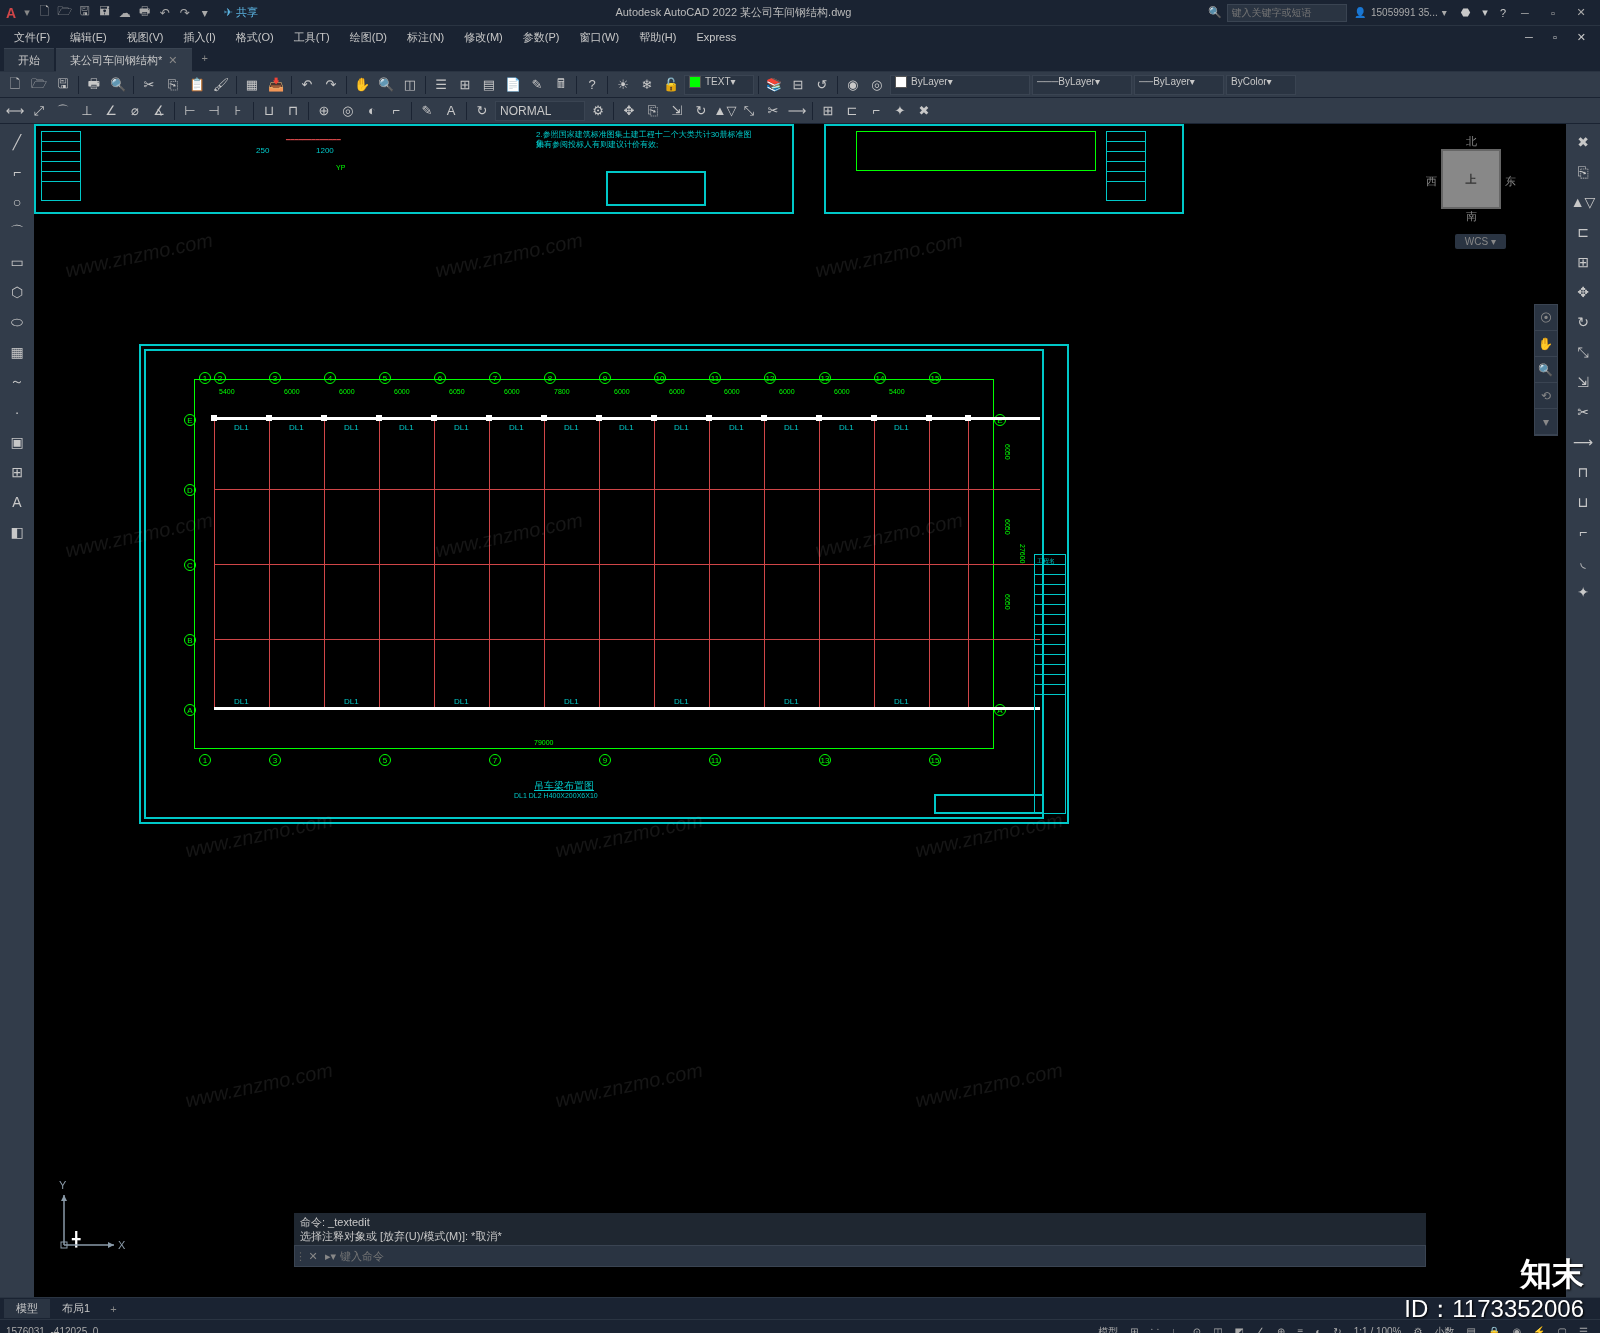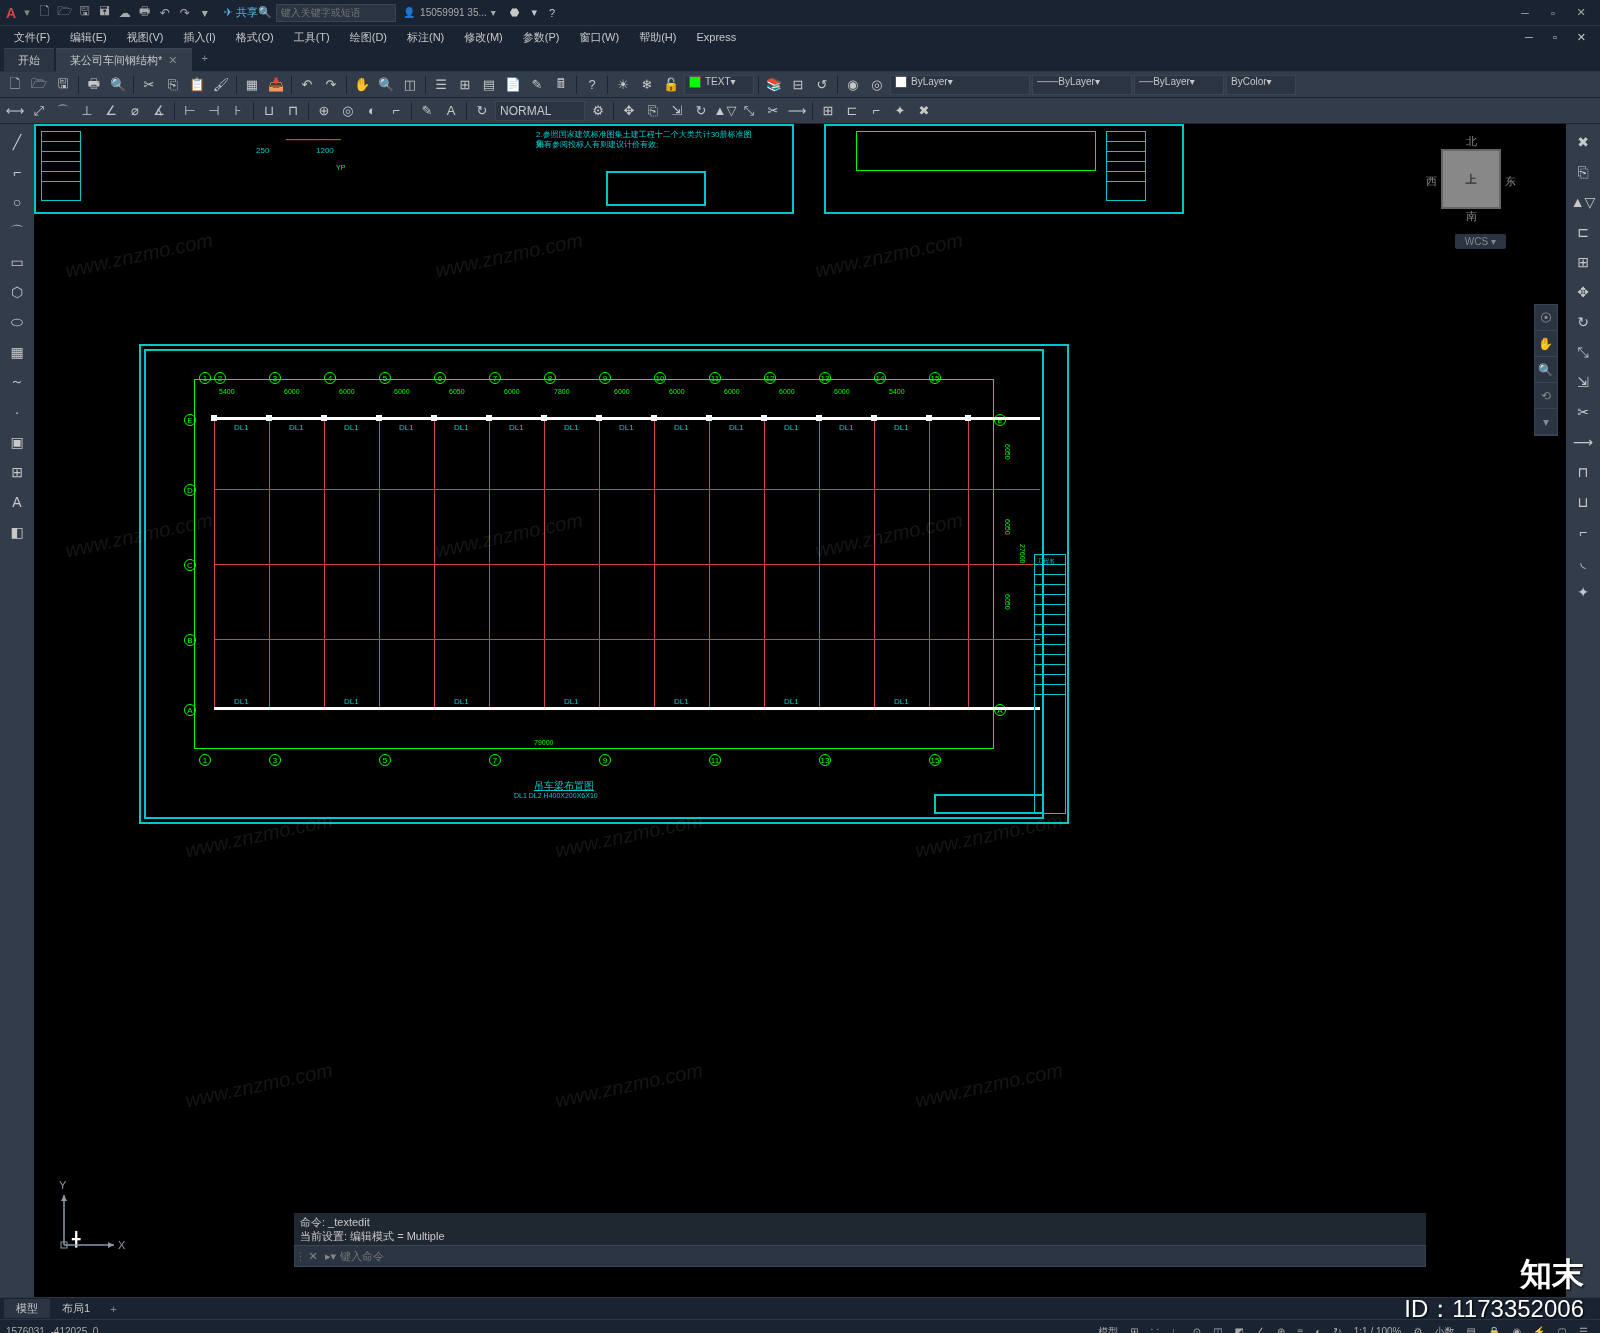--- a/index.html
+++ b/index.html
@@ -86,20 +86,21 @@
     <span>🗁</span>
     <span>🖫</span>
     <span>🖬</span>
     <span>☁</span>
     <span>🖶</span>
     <span>↶</span>
     <span>↷</span>
     <span>▾</span>
   </div>
   <span class="share">✈ <span>共享</span></span>
+  <div class="title">Autodesk AutoCAD 2022  某公司车间钢结构.dwg</div>
   <span style="color:#aaa;margin-right:4px">🔍</span>
   <input class="search" placeholder="键入关键字或短语" style="">
   <div class="user">
     <span>👤</span>
     <span>15059991 35...</span>
     <span>▾</span>
   </div>
   <span style="padding:0 6px">⬣</span>
   <span style="padding:0 6px">▾</span>
   <span style="padding:0 6px">?</span>
@@ -447,21 +448,21 @@
         <text x="64" y="74" fill="#8a9aa8" font-size="11">X</text>
         <text x="5" y="14" fill="#8a9aa8" font-size="11">Y</text>
       </svg>
     </div>
 
     <div style="position:absolute;bottom:50px;left:38px;color:#fff;font-size:14px">╋</div>
 
     <div class="cmdarea">
       <div class="cmdhist">
         <div>命令: _textedit</div>
-        <div>当前设置: 编辑模式 = Multiple</div>
+        <div>选择注释对象或 [放弃(U)/模式(M)]: *取消*</div>
       </div>
       <div class="cmdline">
         <span class="handle">⋮</span>
         <span class="close">✕</span>
         <span class="prompt">▸▾</span>
         <input placeholder="键入命令" style="">
       </div>
     </div>
 
     <div class="wm-diag" style="top:120px;left:30px">www.znzmo.com</div>

